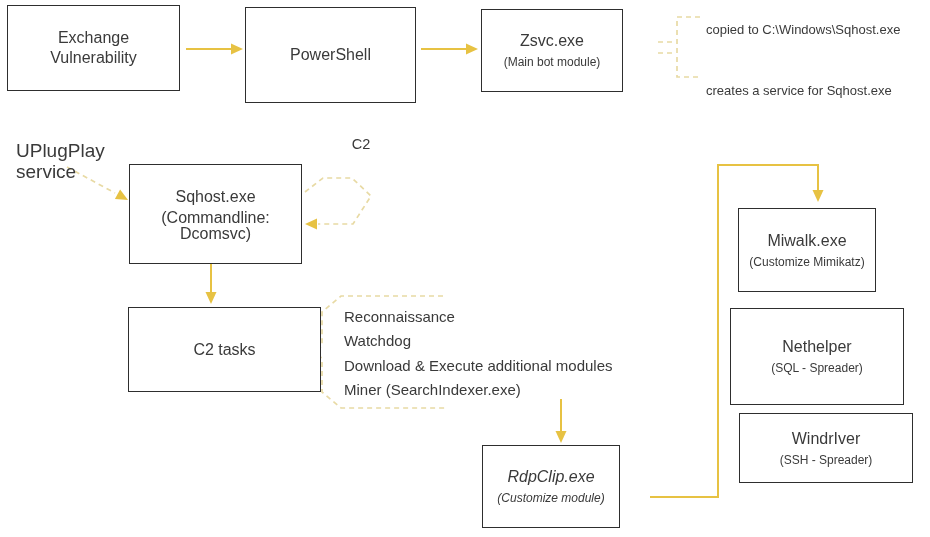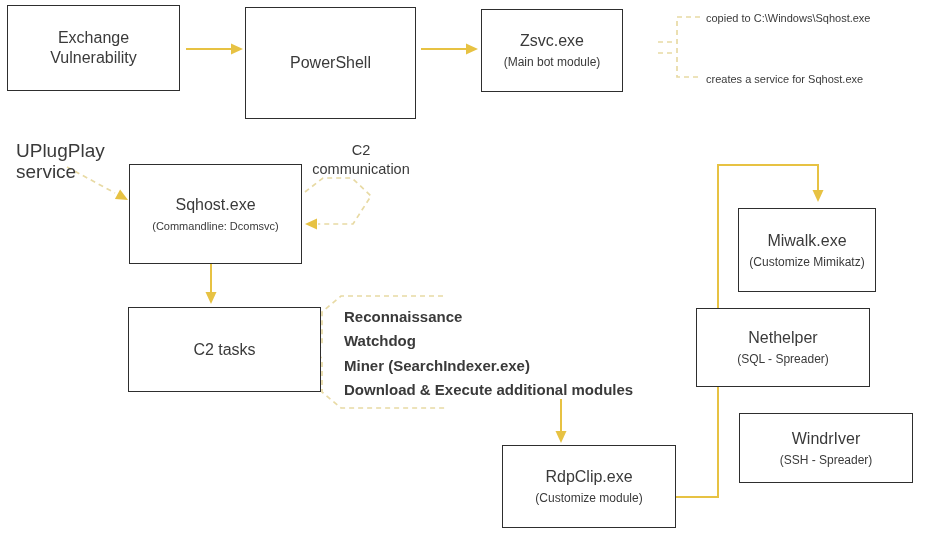--- a/index.html
+++ b/index.html
@@ -19,24 +19,24 @@
   .gold-fill{fill:var(--gold);stroke:none;}
   .pale-dash{stroke:var(--pale);stroke-width:1.7;fill:none;stroke-dasharray:5 4;}
   .node{
     position:absolute;background:#fff;border:1.5px solid var(--box-border);
     display:flex;flex-direction:column;align-items:center;justify-content:center;
     text-align:center;box-sizing:border-box;z-index:2;
   }
   .node-title{font-size:16px;line-height:20px;color:var(--text);}
   .node-sub{font-size:12px;line-height:16px;margin-top:3px;color:var(--text);}
   .wrap-narrow{max-width:112px;}
-  .note{position:absolute;font-size:11px;line-height:18px;color:var(--text);white-space:nowrap;z-index:2;}
+  .note{position:absolute;font-size:13px;line-height:18px;color:var(--text);white-space:nowrap;z-index:2;margin-top:12px;}
   .label-2line{position:absolute;font-size:19px;line-height:21px;color:var(--text);z-index:2;}
   .label-center{text-align:center;line-height:19px;font-size:14.5px;}
-  .task-list{position:absolute;left:344px;top:305px;z-index:2;font-weight:bold;}
+  .task-list{position:absolute;left:344px;top:305px;z-index:2;}
   .task-item{font-size:15px;line-height:24.4px;white-space:nowrap;color:var(--text);}
 </style>
 </head>
 <body>
 
 <div id="canvas">
 
   <svg id="connectors" viewBox="0 0 930 537" xmlns="http://www.w3.org/2000/svg">
 
     <g>
@@ -76,72 +76,71 @@
     <g>
       <path class="pale-dash" d="M 305 352 H 314"></path>
       <path class="pale-dash" d="M 443 296 H 341 L 322 312 V 345 L 317 352 L 322 359 V 392 L 341 408 H 446"></path>
     </g>
   </svg>
 
   <div class="node" style="left:7px;top:5px;width:173px;height:86px;">
     <span class="node-title wrap-narrow">Exchange Vulnerability</span>
   </div>
 
-  <div class="node" style="left:245px;top:7px;width:171px;height:112px;">
+  <div class="node" style="left:245px;top:7px;width:171px;height:96px;">
     <span class="node-title">PowerShell</span>
   </div>
 
   <div class="node" style="left:481px;top:9px;width:142px;height:83px;">
     <span class="node-title">Zsvc.exe</span>
     <span class="node-sub">(Main bot module)</span>
   </div>
 
   <div class="node" style="left:129px;top:164px;width:173px;height:100px;">
     <span class="node-title">Sqhost.exe</span>
-    <span class="node-sub" style="font-size:11px;">(Commandline: Dcomsvc)</span>
+    <span class="node-sub" style="font-size:16px;">(Commandline: Dcomsvc)</span>
   </div>
 
   <div class="node" style="left:128px;top:307px;width:193px;height:85px;">
     <span class="node-title">C2 tasks</span>
   </div>
 
-  <div class="node" style="left:502px;top:445px;width:174px;height:83px;">
+  <div class="node" style="left:482px;top:445px;width:138px;height:83px;font-style:italic;">
     <span class="node-title">RdpClip.exe</span>
     <span class="node-sub">(Customize module)</span>
   </div>
 
   <div class="node" style="left:738px;top:208px;width:138px;height:84px;">
     <span class="node-title">Miwalk.exe</span>
     <span class="node-sub">(Customize Mimikatz)</span>
   </div>
 
-  <div class="node" style="left:696px;top:308px;width:174px;height:79px;">
+  <div class="node" style="left:730px;top:308px;width:174px;height:97px;">
     <span class="node-title">Nethelper</span>
     <span class="node-sub">(SQL - Spreader)</span>
   </div>
 
   <div class="node" style="left:739px;top:413px;width:174px;height:70px;">
     <span class="node-title">WindrIver</span>
     <span class="node-sub">(SSH - Spreader)</span>
   </div>
 
   <div class="note" style="left:706px;top:9px;">copied to C:\Windows\Sqhost.exe</div>
 
   <div class="note" style="left:706px;top:70px;">creates a service for Sqhost.exe</div>
 
   <div class="label-2line" style="left:16px;top:140px;">
     <div>UPlugPlay</div>
     <div>service</div>
   </div>
 
-  <div class="label-2line label-center" style="left:302px;top:141px;width:118px;">
+  <div class="label-2line label-center" style="left:302px;top:135px;width:118px;">
     <div>C2</div>
-    <div>communication</div>
   </div>
 
   <div class="task-list">
     <div class="task-item">Reconnaissance</div>
     <div class="task-item">Watchdog</div>
+    <div class="task-item">Download &amp; Execute additional modules</div>
     <div class="task-item">Miner (SearchIndexer.exe)</div>
-    <div class="task-item">Download &amp; Execute additional modules</div>
   </div>
 
 </div>
 
 </body></html>

